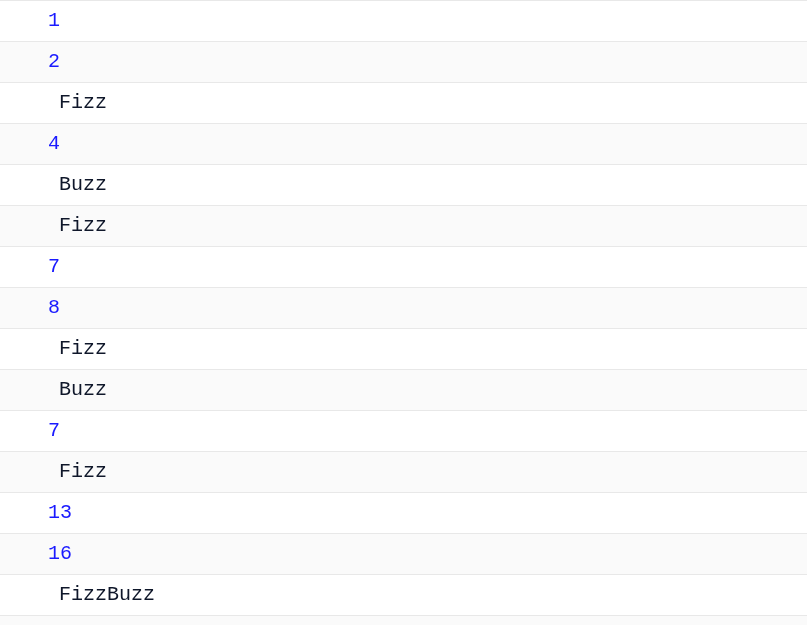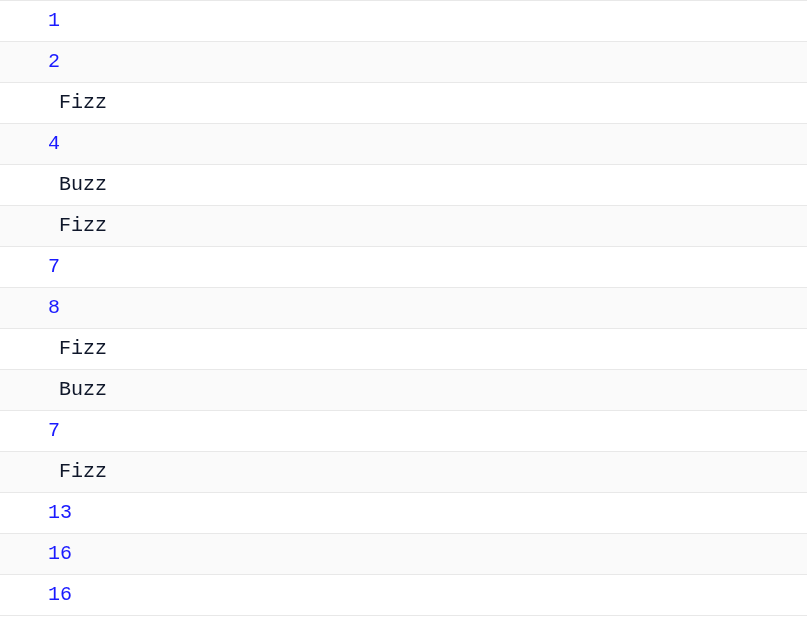--- a/index.html
+++ b/index.html
@@ -46,14 +46,15 @@
   <div class="output-row"><span class="text">Buzz</span></div>
   <div class="output-row"><span class="text">Fizz</span></div>
   <div class="output-row"><span class="numeric">7</span></div>
   <div class="output-row"><span class="numeric">8</span></div>
   <div class="output-row"><span class="text">Fizz</span></div>
   <div class="output-row"><span class="text">Buzz</span></div>
   <div class="output-row"><span class="numeric">7</span></div>
   <div class="output-row"><span class="text">Fizz</span></div>
   <div class="output-row"><span class="numeric">13</span></div>
   <div class="output-row"><span class="numeric">16</span></div>
+  <div class="output-row"><span class="text">FizzBuzz</span></div>
   <div class="output-row"><span class="numeric">16</span></div>
 </div>
 
 </body></html>

